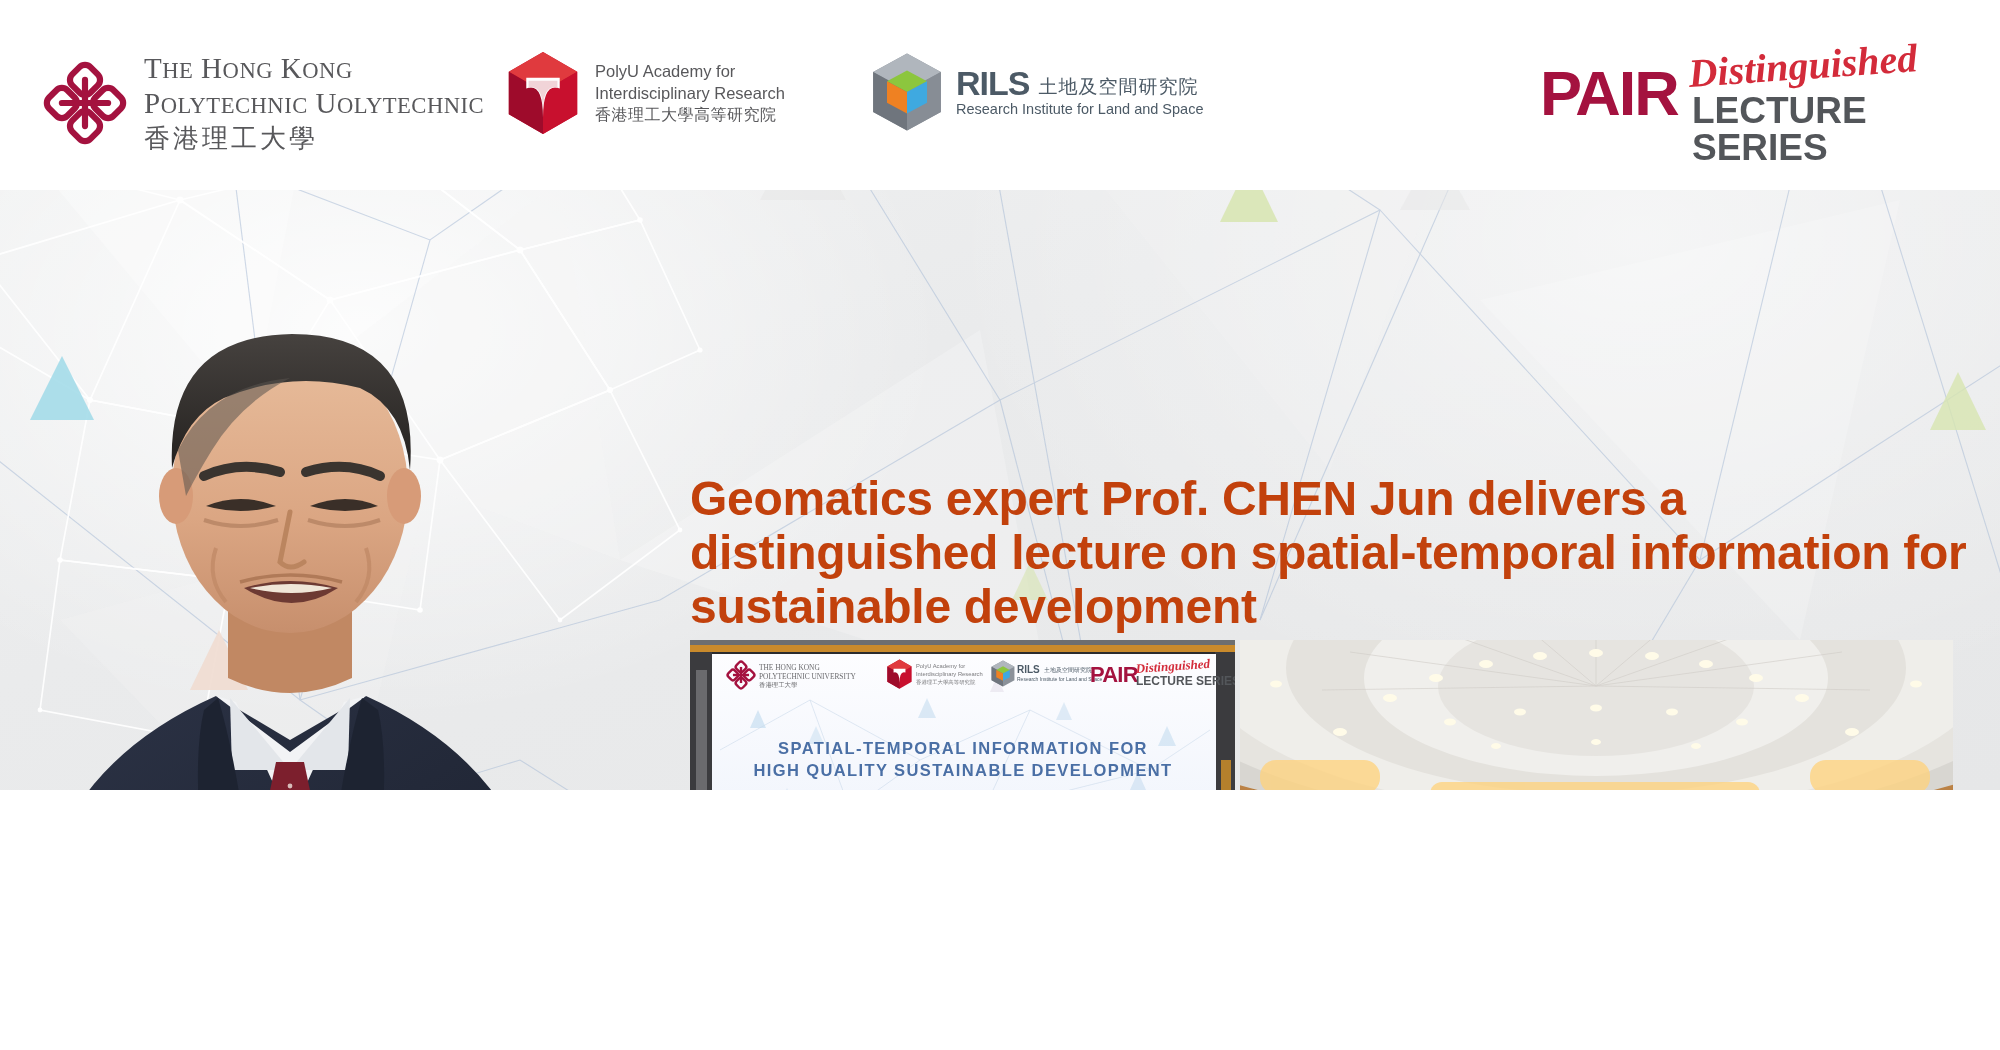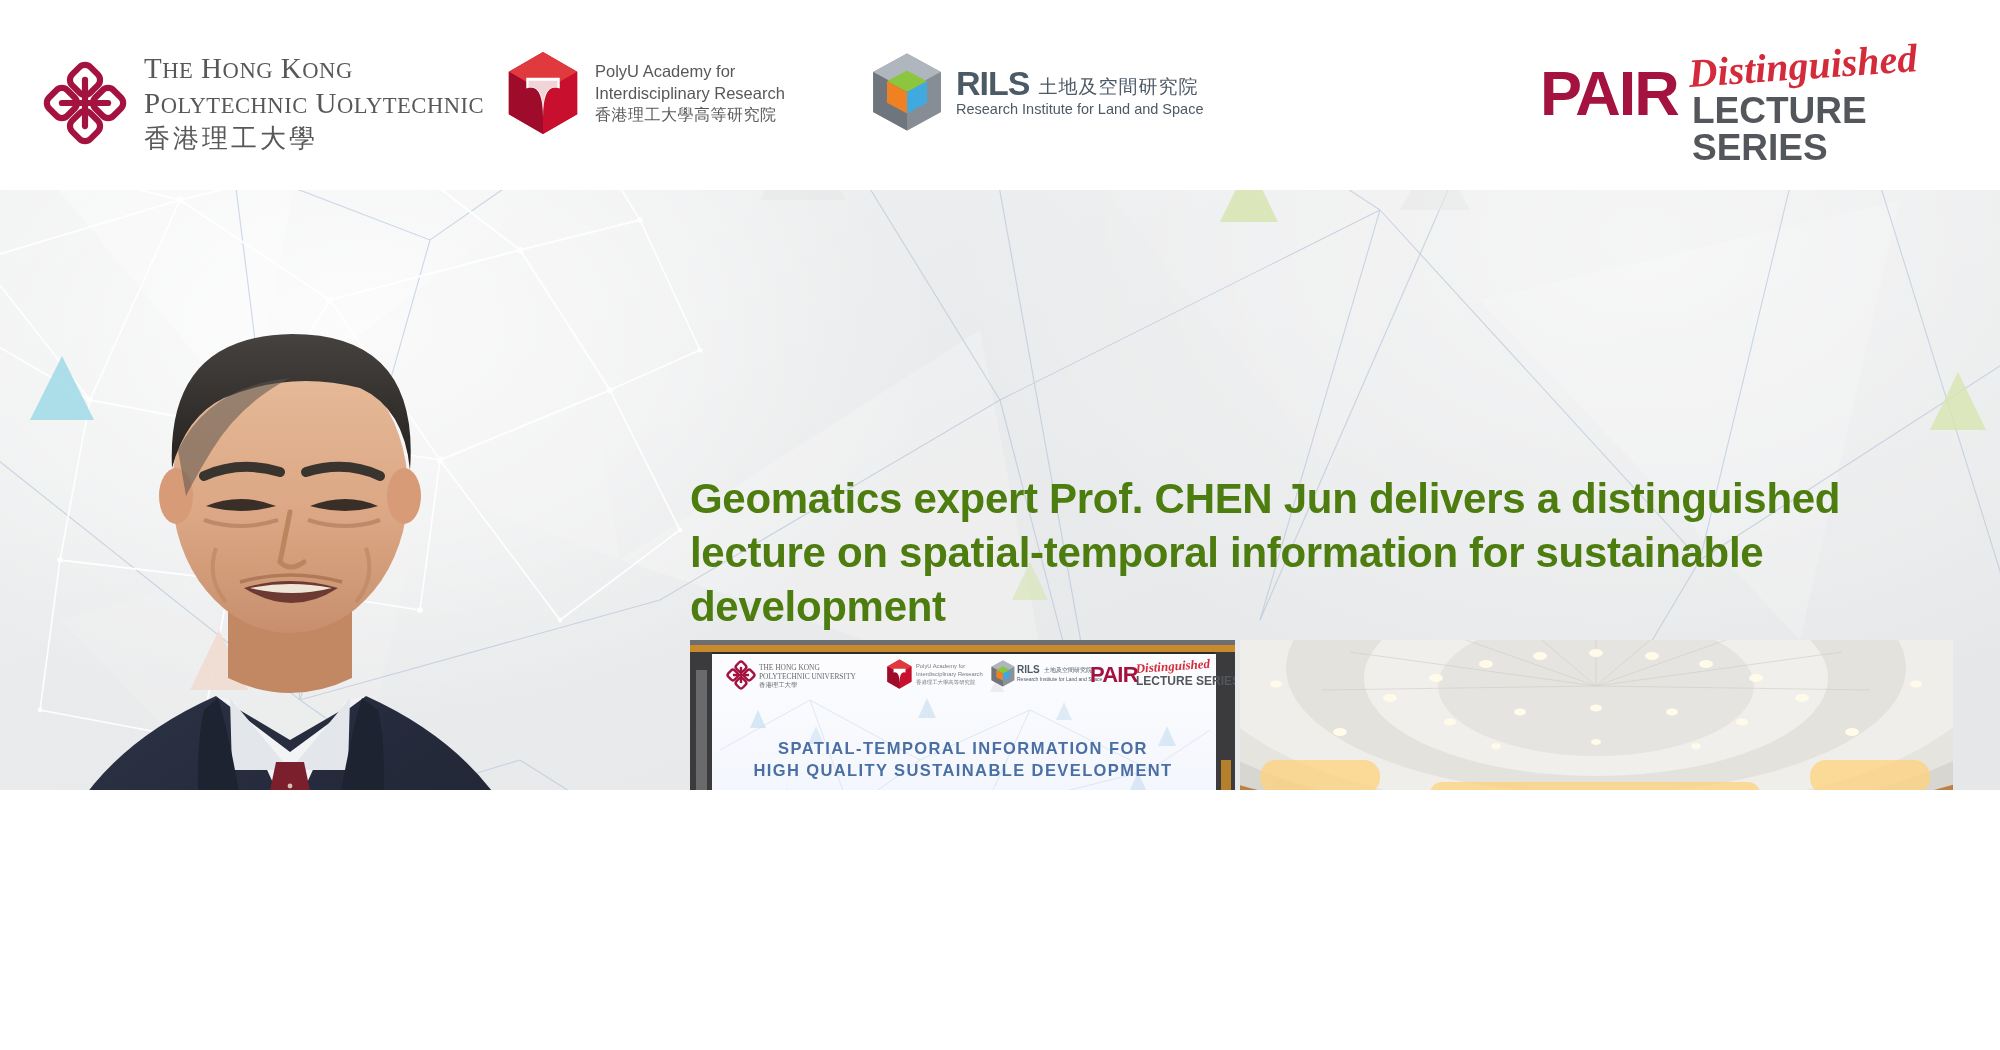--- a/index.html
+++ b/index.html
@@ -95,22 +95,22 @@
   .dls-lec {
     position:absolute; left:152px; top:44px;
     font-size:37px; line-height:37px; font-weight:bold;
     color:#53565a; letter-spacing:0px;
   }
 
   
   .headline {
     position:absolute; left:690px; top:472px; width:1280px;
     z-index:20;
-    font-size:42px; line-height:54px; font-weight:bold;
-    color:#4d7c0f; letter-spacing:-0.3px;
+    font-size:48px; line-height:54px; font-weight:bold;
+    color:#c2410c; letter-spacing:-0.3px;
     font-stretch:condensed;
   }
 
   
   .portrait {
     position:absolute; left:-10px; top:300px;
     width:690px; height:750px; z-index:14;
   }
 
   

